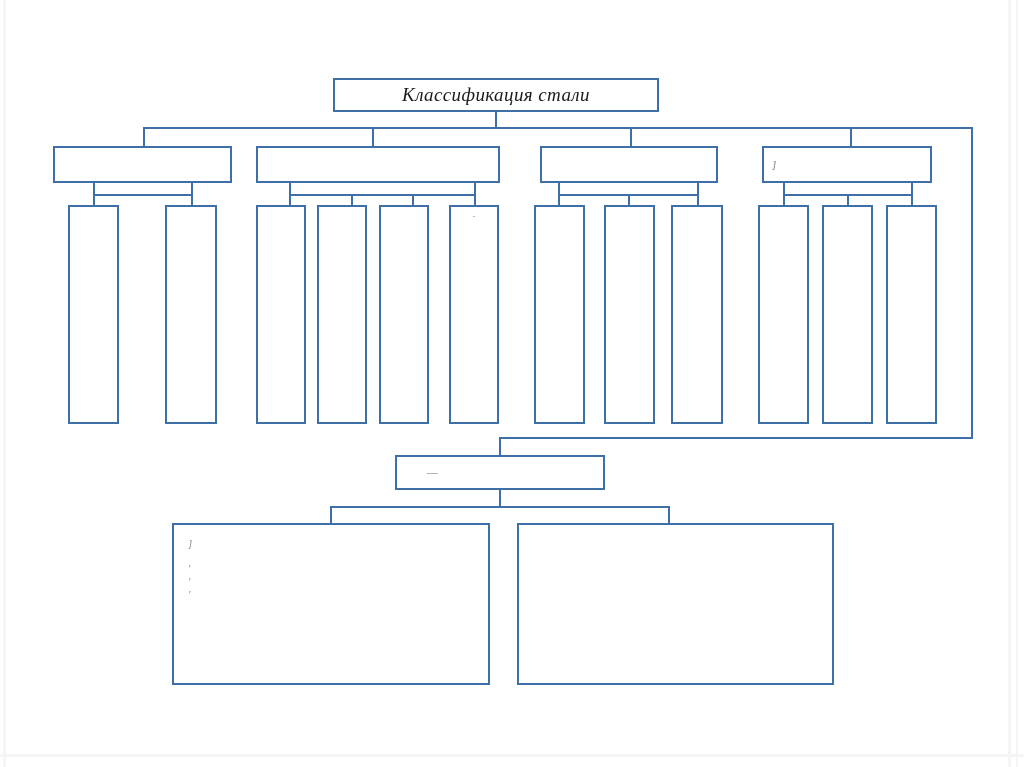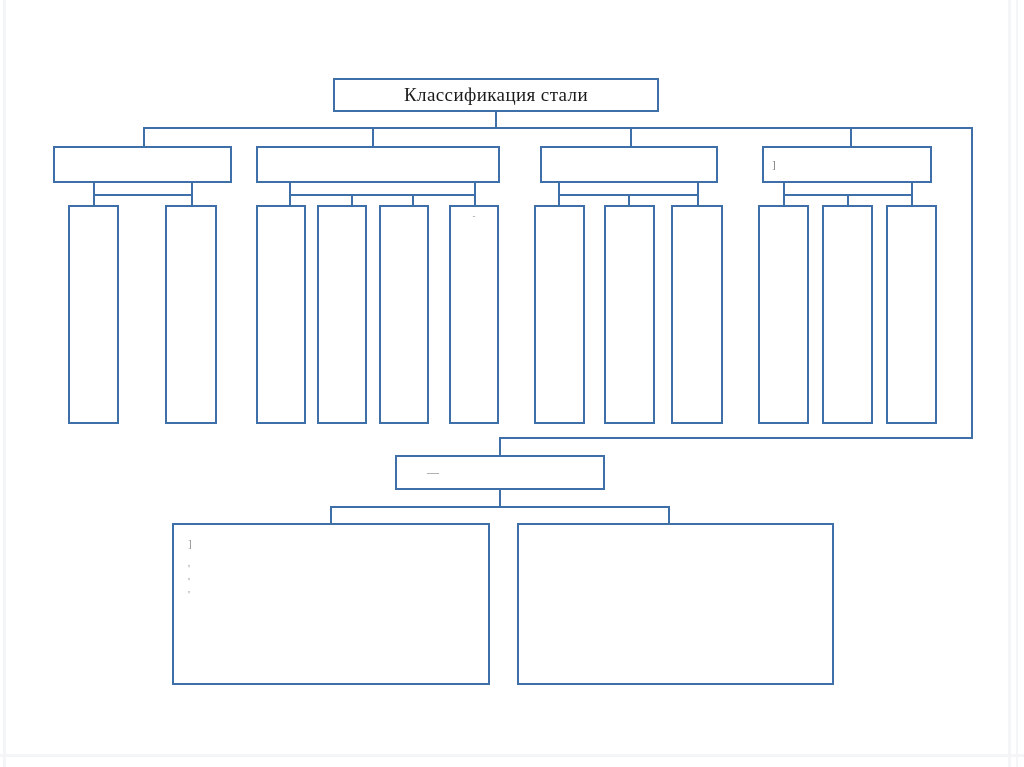--- a/index.html
+++ b/index.html
@@ -13,20 +13,21 @@
     height: 767px;
     font-family: "Liberation Serif", serif;
     overflow: hidden;
   }
 
   #slide {
     position: relative;
     width: 1024px;
     height: 767px;
     background: #ffffff;
+    font-style: italic;
   }
 
   
   .slide-edge {
     position: absolute;
     background: #f4f5f6;
   }
   .slide-edge.left   { left: 3px;   top: 0;    width: 3px;  height: 767px; }
   .slide-edge.right  { left: 1008px;top: 0;    width: 3px;  height: 767px; }
   .slide-edge.right2 { left: 1016px;top: 0;    width: 2px;  height: 767px; }

